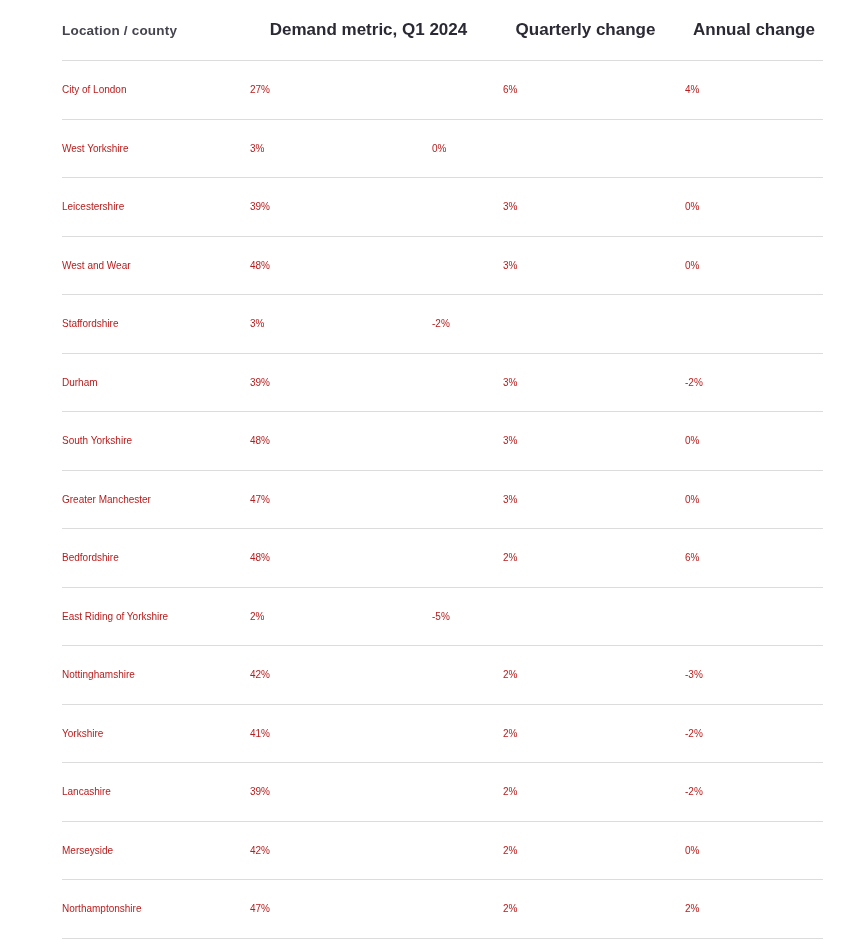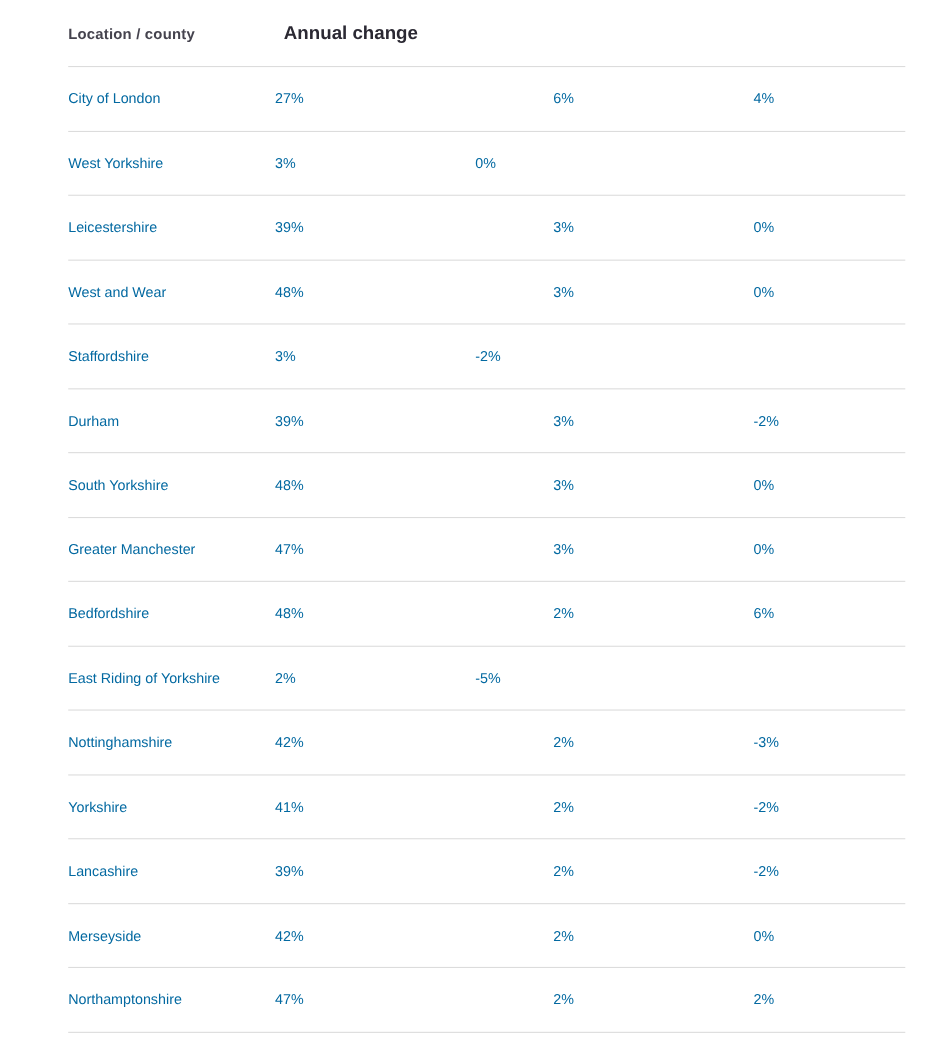--- a/index.html
+++ b/index.html
@@ -48,31 +48,33 @@
   }
   .h-big {
     font-size: 17px;
     font-weight: 700;
     color: #2b2933;
     text-align: center;
   }
   .header-row .c2 { padding-right: 16px; }
   .header-row .c3 { padding-right: 17px; }
   .body-row .cell {
-    font-size: 13px;
+    font-size: 10px;
     font-weight: 400;
-    color: #0369a1;
+    color: #b91c1c;
   }
 </style>
 </head>
 <body>
 
 <div class="table">
   <div class="row header-row">
     <div class="cell c1 h-small">Location / county</div>
+    <div class="cell c2 h-big">Demand metric, Q1 2024</div>
+    <div class="cell c3 h-big">Quarterly change</div>
     <div class="cell c4 h-big">Annual change</div>
   </div>
   <div id="rows-container">
   <div class="row body-row">
     <div class="cell c1">City of London</div>
     <div class="cell c2">27%</div>
     <div class="cell c3">6%</div>
     <div class="cell c4">4%</div>
   </div>
 

